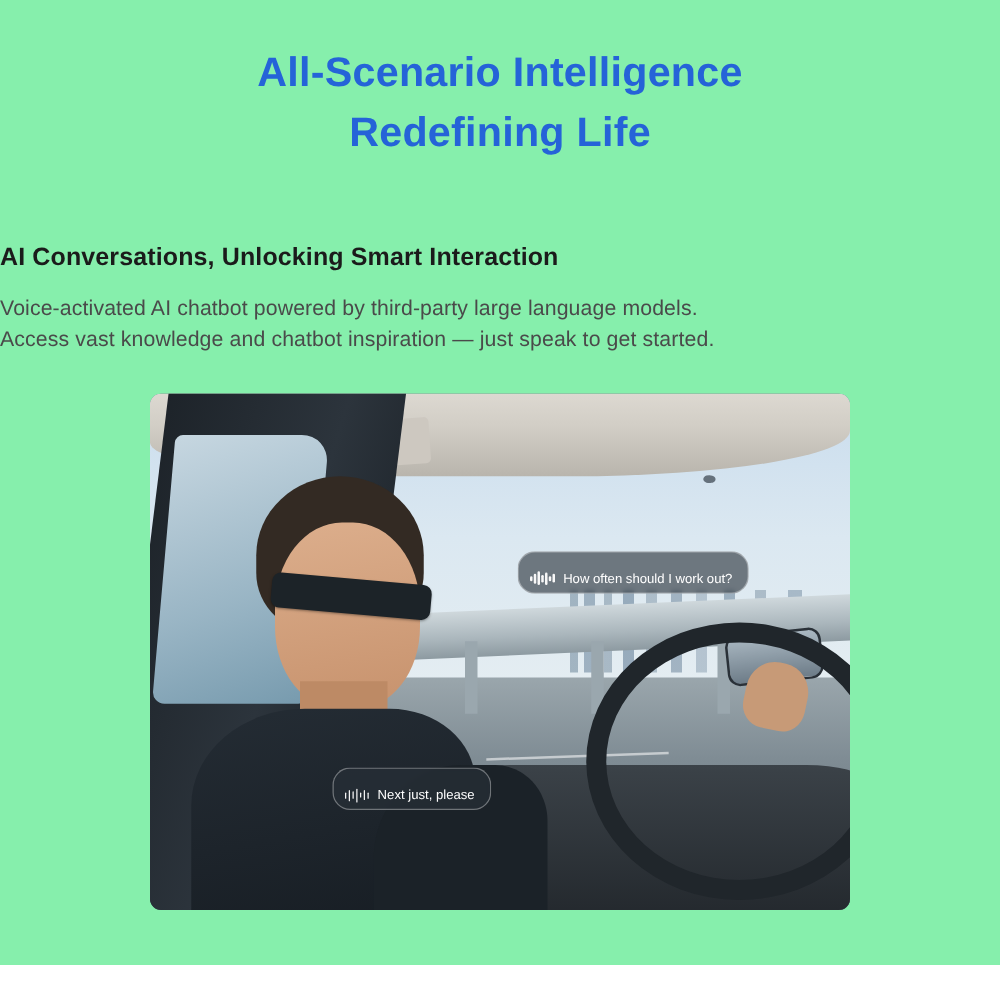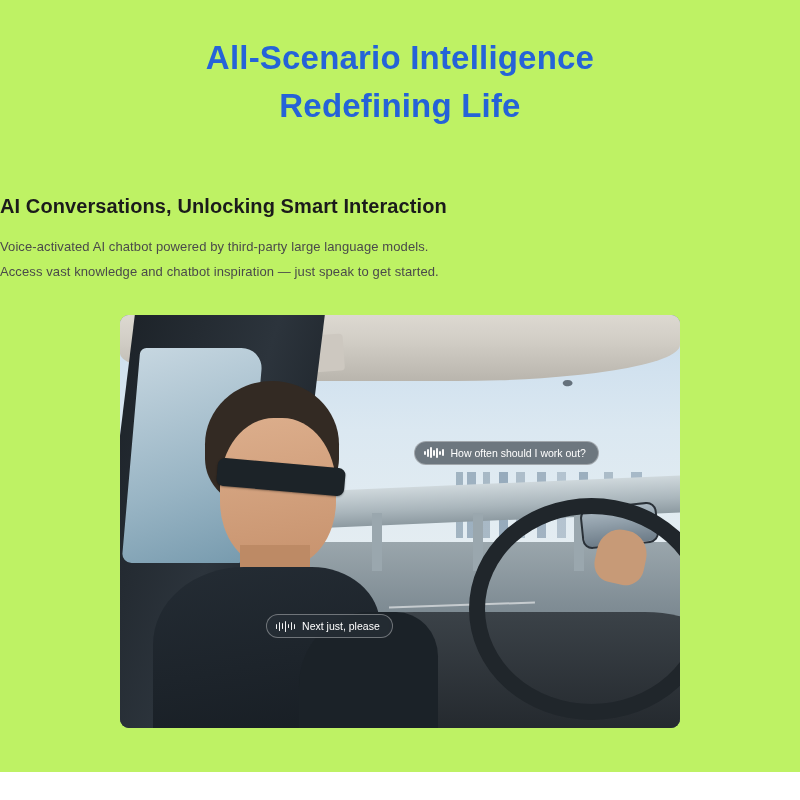--- a/index.html
+++ b/index.html
@@ -10,21 +10,21 @@
     width: 800px;
     height: 800px;
     background: #ffffff;
     font-family: "Liberation Sans", sans-serif;
     overflow: hidden;
   }
   .page {
     position: relative;
     width: 800px;
     height: 772px;
-    background: #bef264;
+    background: #86efac;
   }
 
   
   .hero {
     padding-top: 34px;
     text-align: center;
   }
   .hero-line {
     display: block;
     color: #2563d8;
@@ -42,21 +42,21 @@
   .section-title {
     color: #1b1b1b;
     font-size: 20px;
     font-weight: bold;
     line-height: 28px;
     margin: 0 0 14px 0;
     letter-spacing: 0.1px;
   }
   .section-sub {
     color: #4a4a4a;
-    font-size: 13px;
+    font-size: 17px;
     line-height: 25px;
     margin: 0;
     letter-spacing: 0.1px;
   }
 
   
   .photo-wrap {
     margin: 31px auto 0 auto;
     width: 560px;
     height: 413px;
@@ -248,21 +248,21 @@
     background: #1b2228;
     border-radius: 50% 30% 0 0;
   }
 
   
   .bubble {
     position: absolute;
     display: flex;
     align-items: flex-start;
     gap: 7px;
-    padding: 5px 12px 5px 9px;
+    padding: 15px 12px 5px 9px;
     background: rgba(40,48,56,.62);
     border: 1px solid rgba(255,255,255,.35);
     border-radius: 14px;
     color: #ffffff;
     font-size: 10.5px;
     white-space: nowrap;
     backdrop-filter: blur(2px);
   }
   .bubble .wave {
     display: inline-flex;

